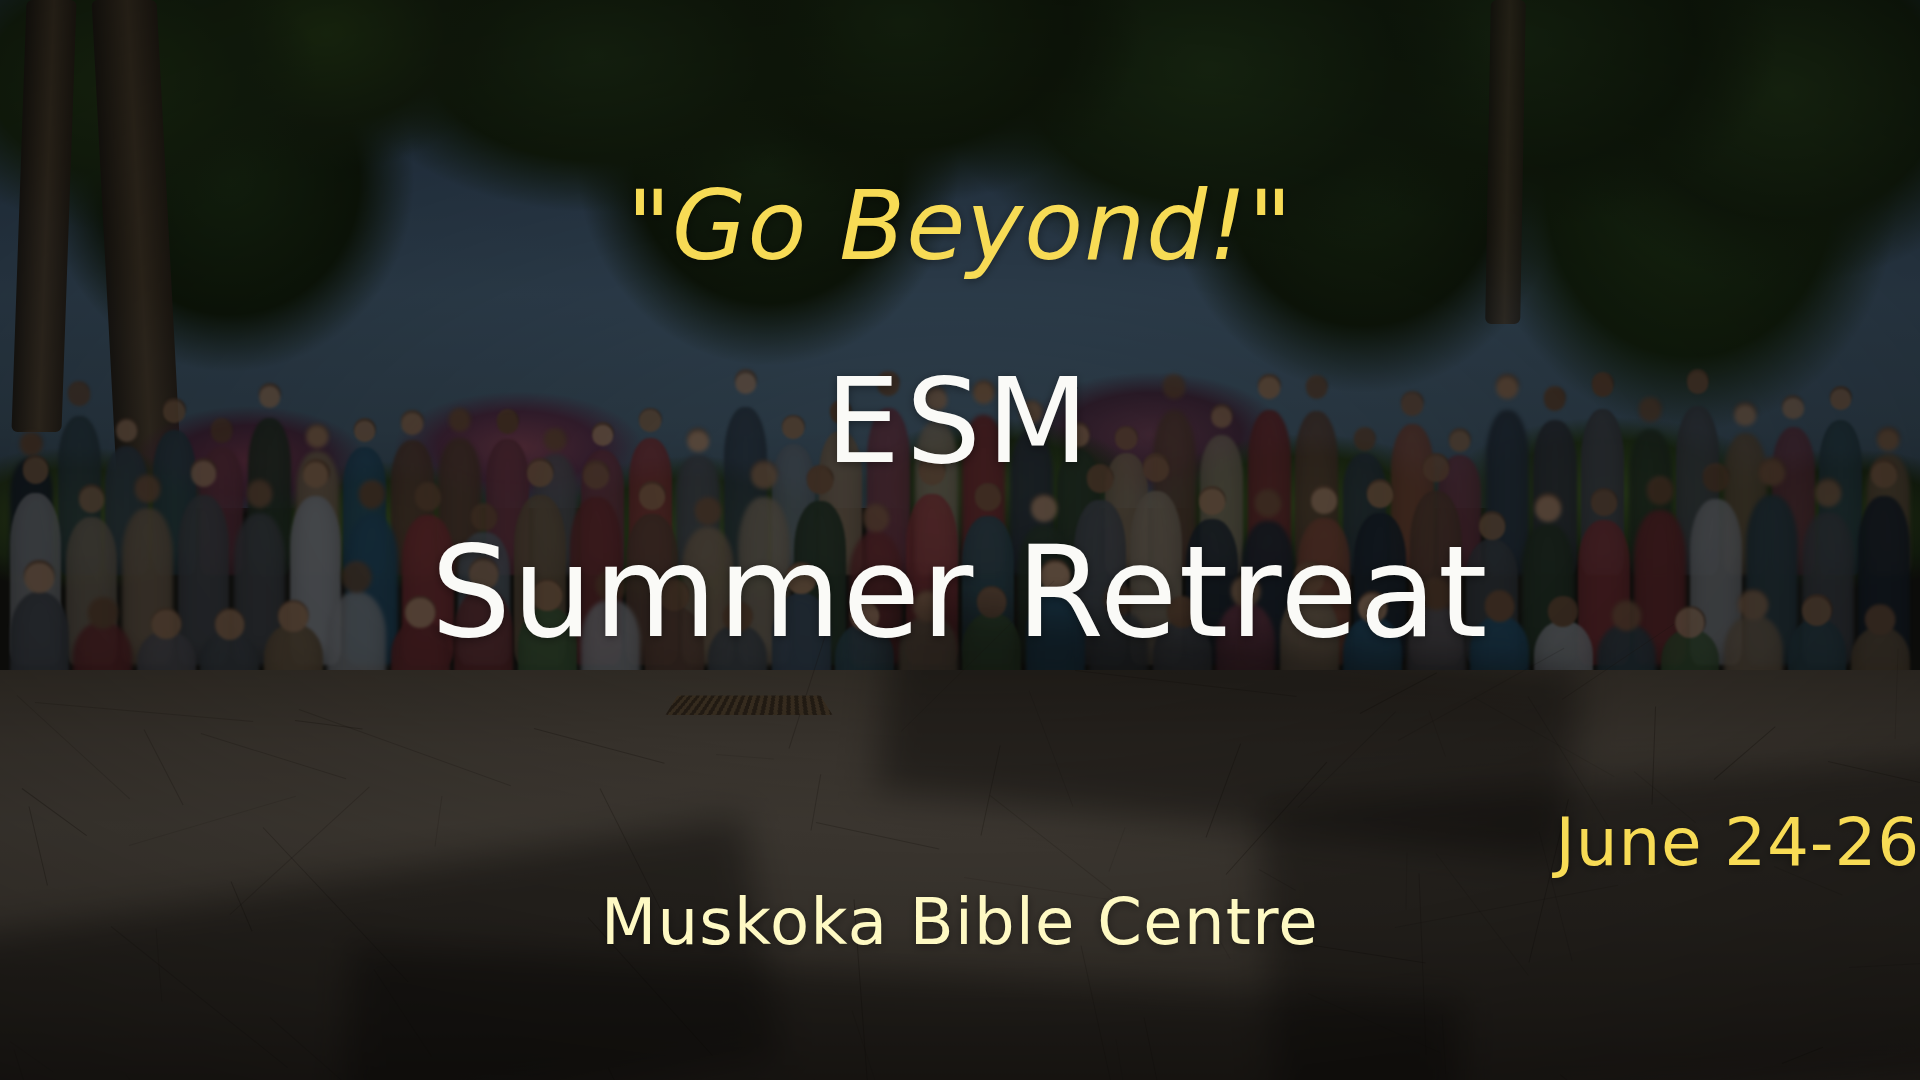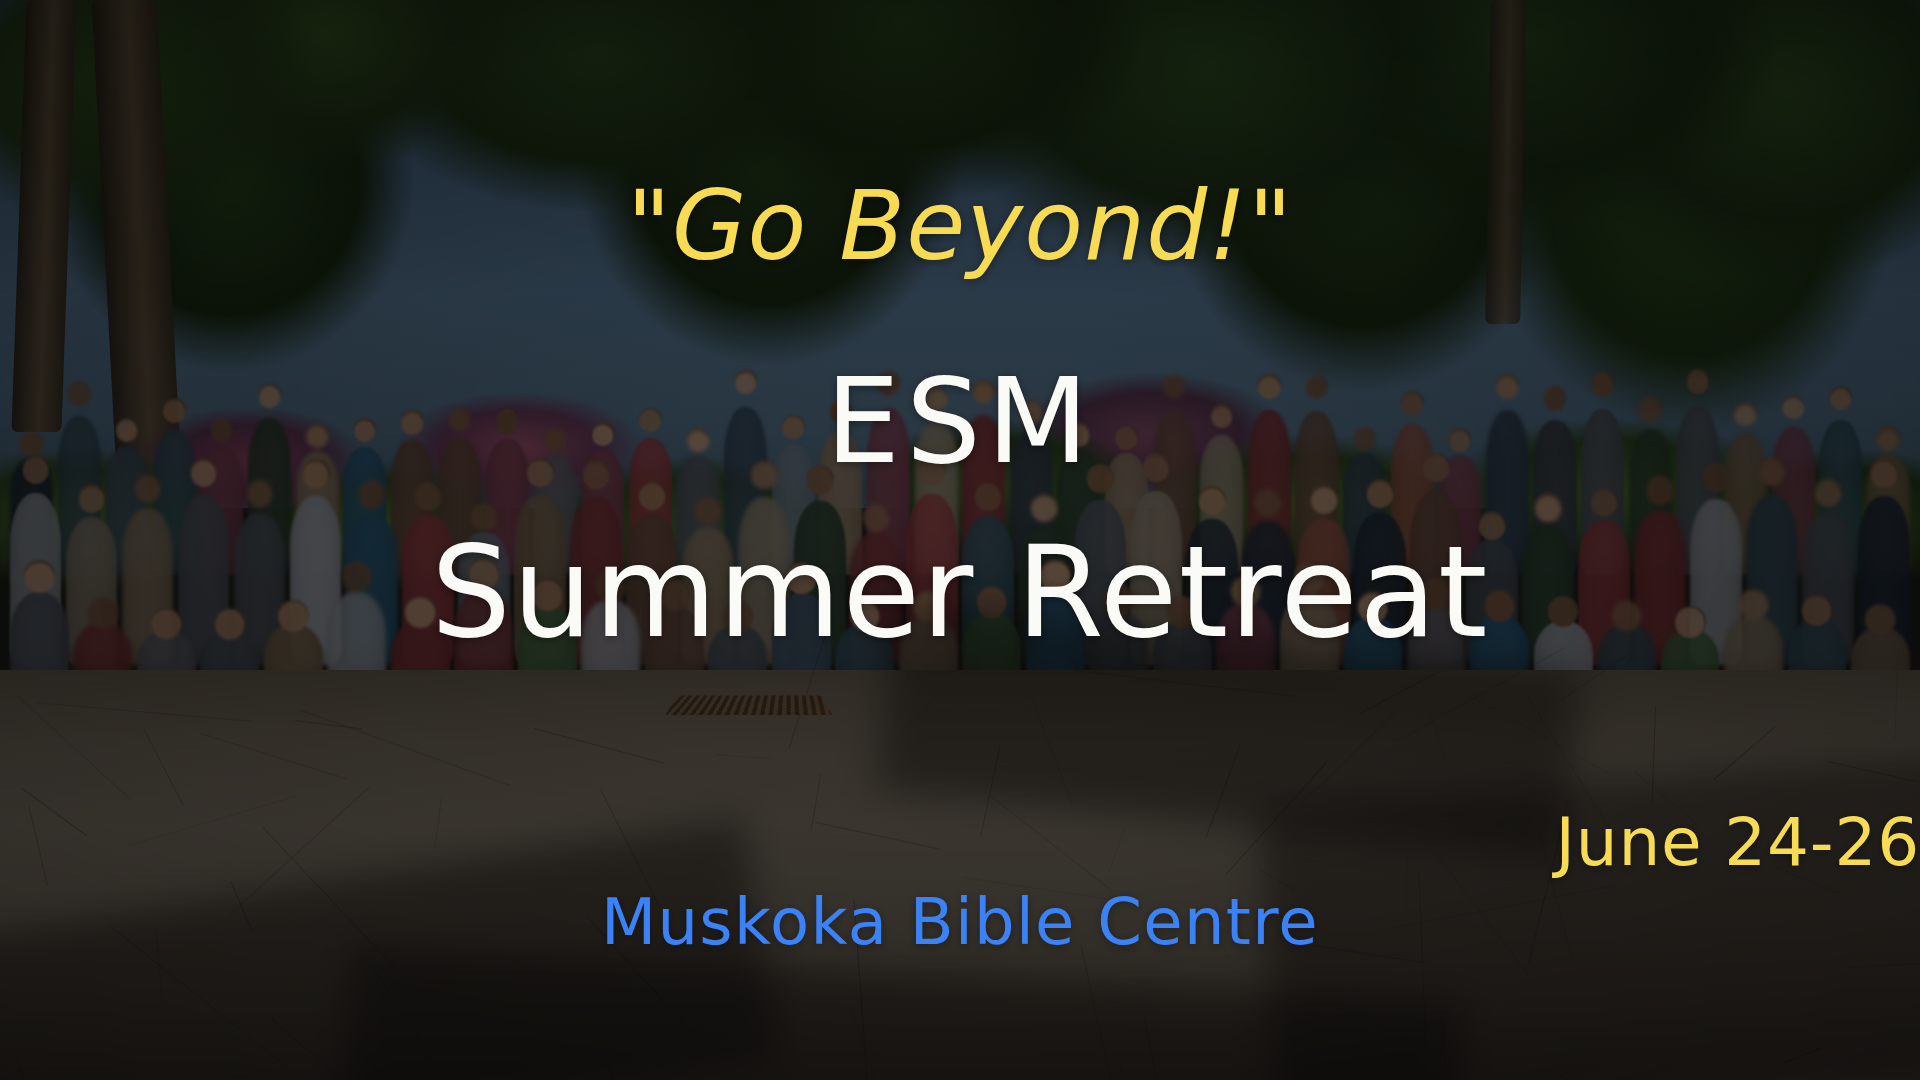--- a/index.html
+++ b/index.html
@@ -626,16 +626,16 @@
 
   <div class="text-layer">
     <div id="tagline" class="line" style="color: rgb(247, 219, 85);">"Go Beyond!"</div>
 
     <div id="org" class="line" style="color: rgb(250, 250, 247);">ESM</div>
 
     <div id="event" class="line" style="color: rgb(250, 250, 247);">Summer Retreat</div>
 
     <div id="dates" class="line" style="color: rgb(247, 219, 85);">June 24-26</div>
 
-    <div id="venue" class="line" style="color: #3b82f6;">Muskoka Bible Centre</div>
+    <div id="venue" class="line" style="color: #fef9c3;">Muskoka Bible Centre</div>
   </div>
 
 </div>
 
 </body></html>

